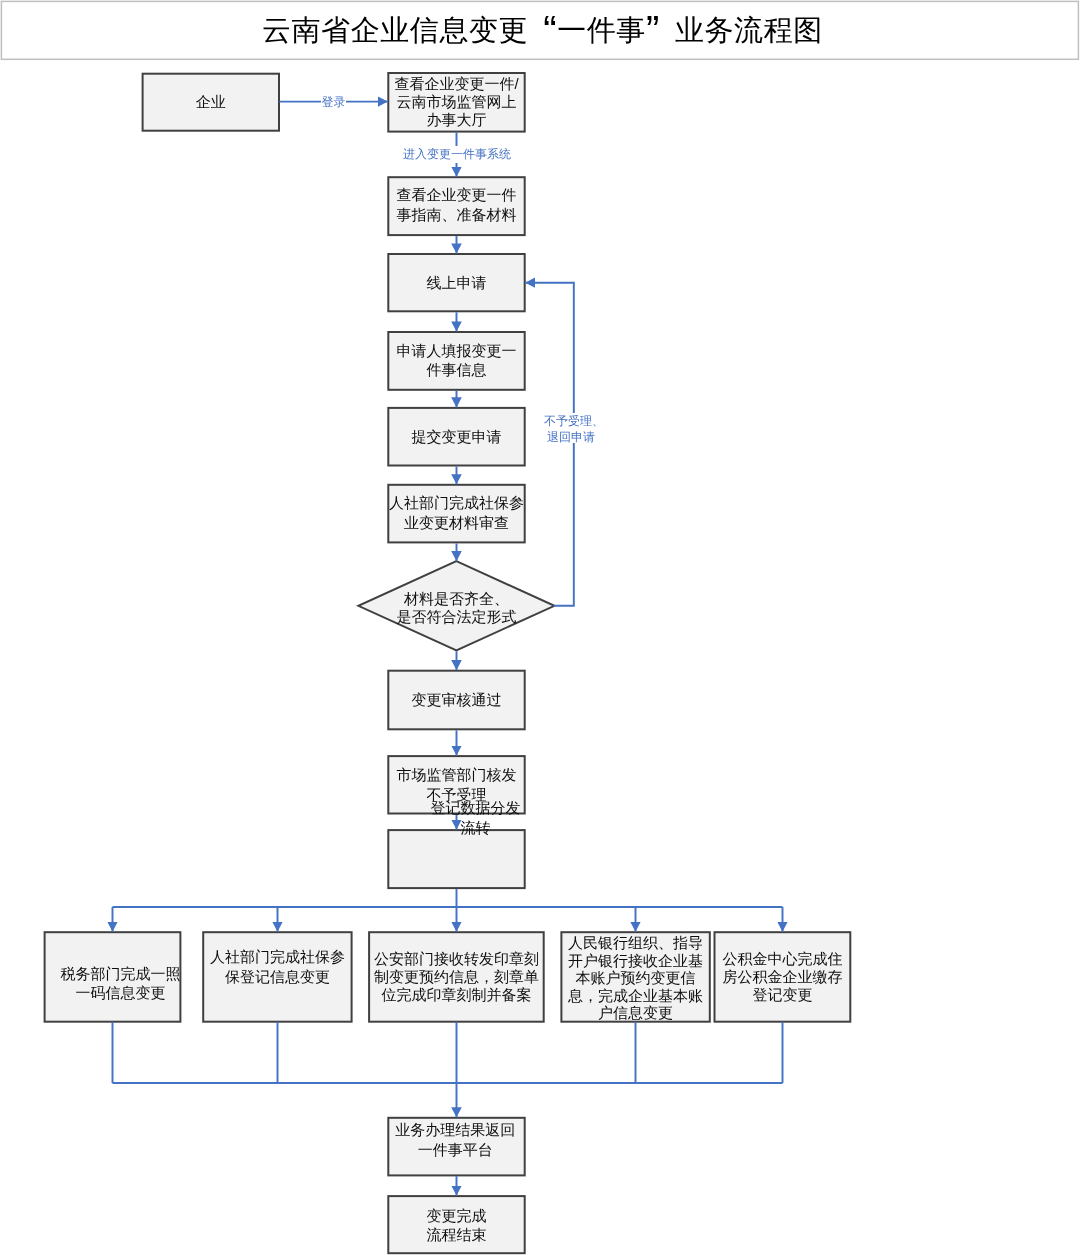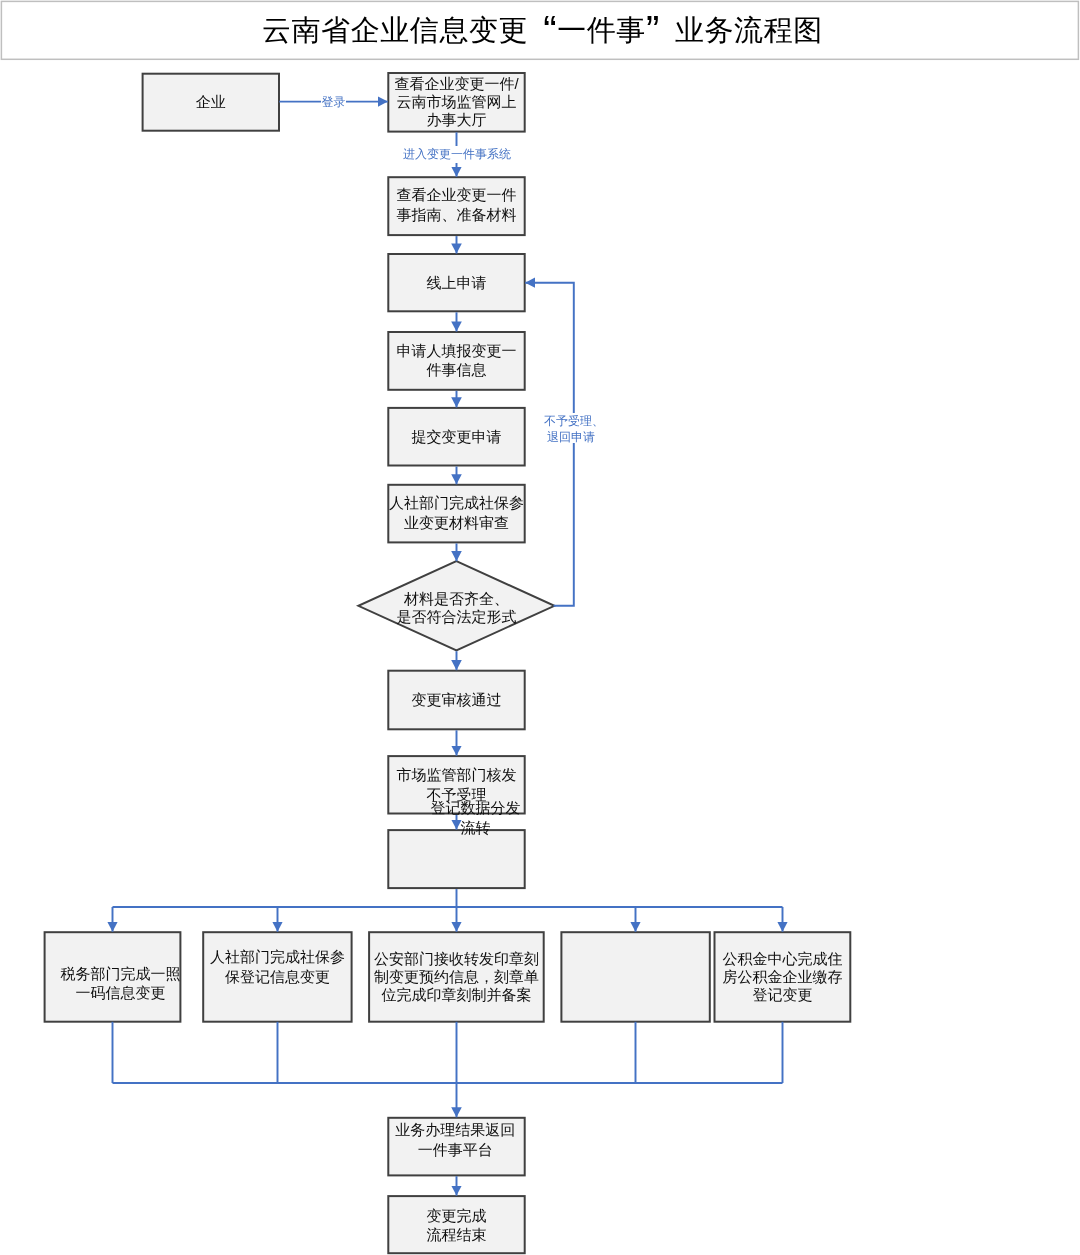--- a/index.html
+++ b/index.html
@@ -182,20 +182,29 @@
   </div>
 
   <div class="node" style="left:369.1px;top:932.2px;width:174.6px;height:89.5px;">
     <span class="tx" style="line-height:18.1px;top:-0.15px">
       <span>公安部门接收转发印章刻</span><br>
       <span>制变更预约信息，刻章单</span><br>
       <span>位完成印章刻制并备案</span>
     </span>
   </div>
 
+  <div class="node" style="left:561.4px;top:932.2px;width:148.4px;height:89.5px;">
+    <span class="tx" style="line-height:17.5px;top:1.0px">
+      <span>人民银行组织、指导</span><br>
+      <span>开户银行接收企业基</span><br>
+      <span>本账户预约变更信</span><br>
+      <span>息，完成企业基本账</span><br>
+      <span>户信息变更</span>
+    </span>
+  </div>
 
   <div class="node" style="left:714.5px;top:932.2px;width:135.8px;height:89.5px;">
     <span class="tx" style="line-height:17.9px;top:0.3px">
       <span>公积金中心完成住</span><br>
       <span>房公积金企业缴存</span><br>
       <span>登记变更</span>
     </span>
   </div>
 
   <div class="node" style="left:387px;top:1117.8px;width:136.4px;height:48px;">

